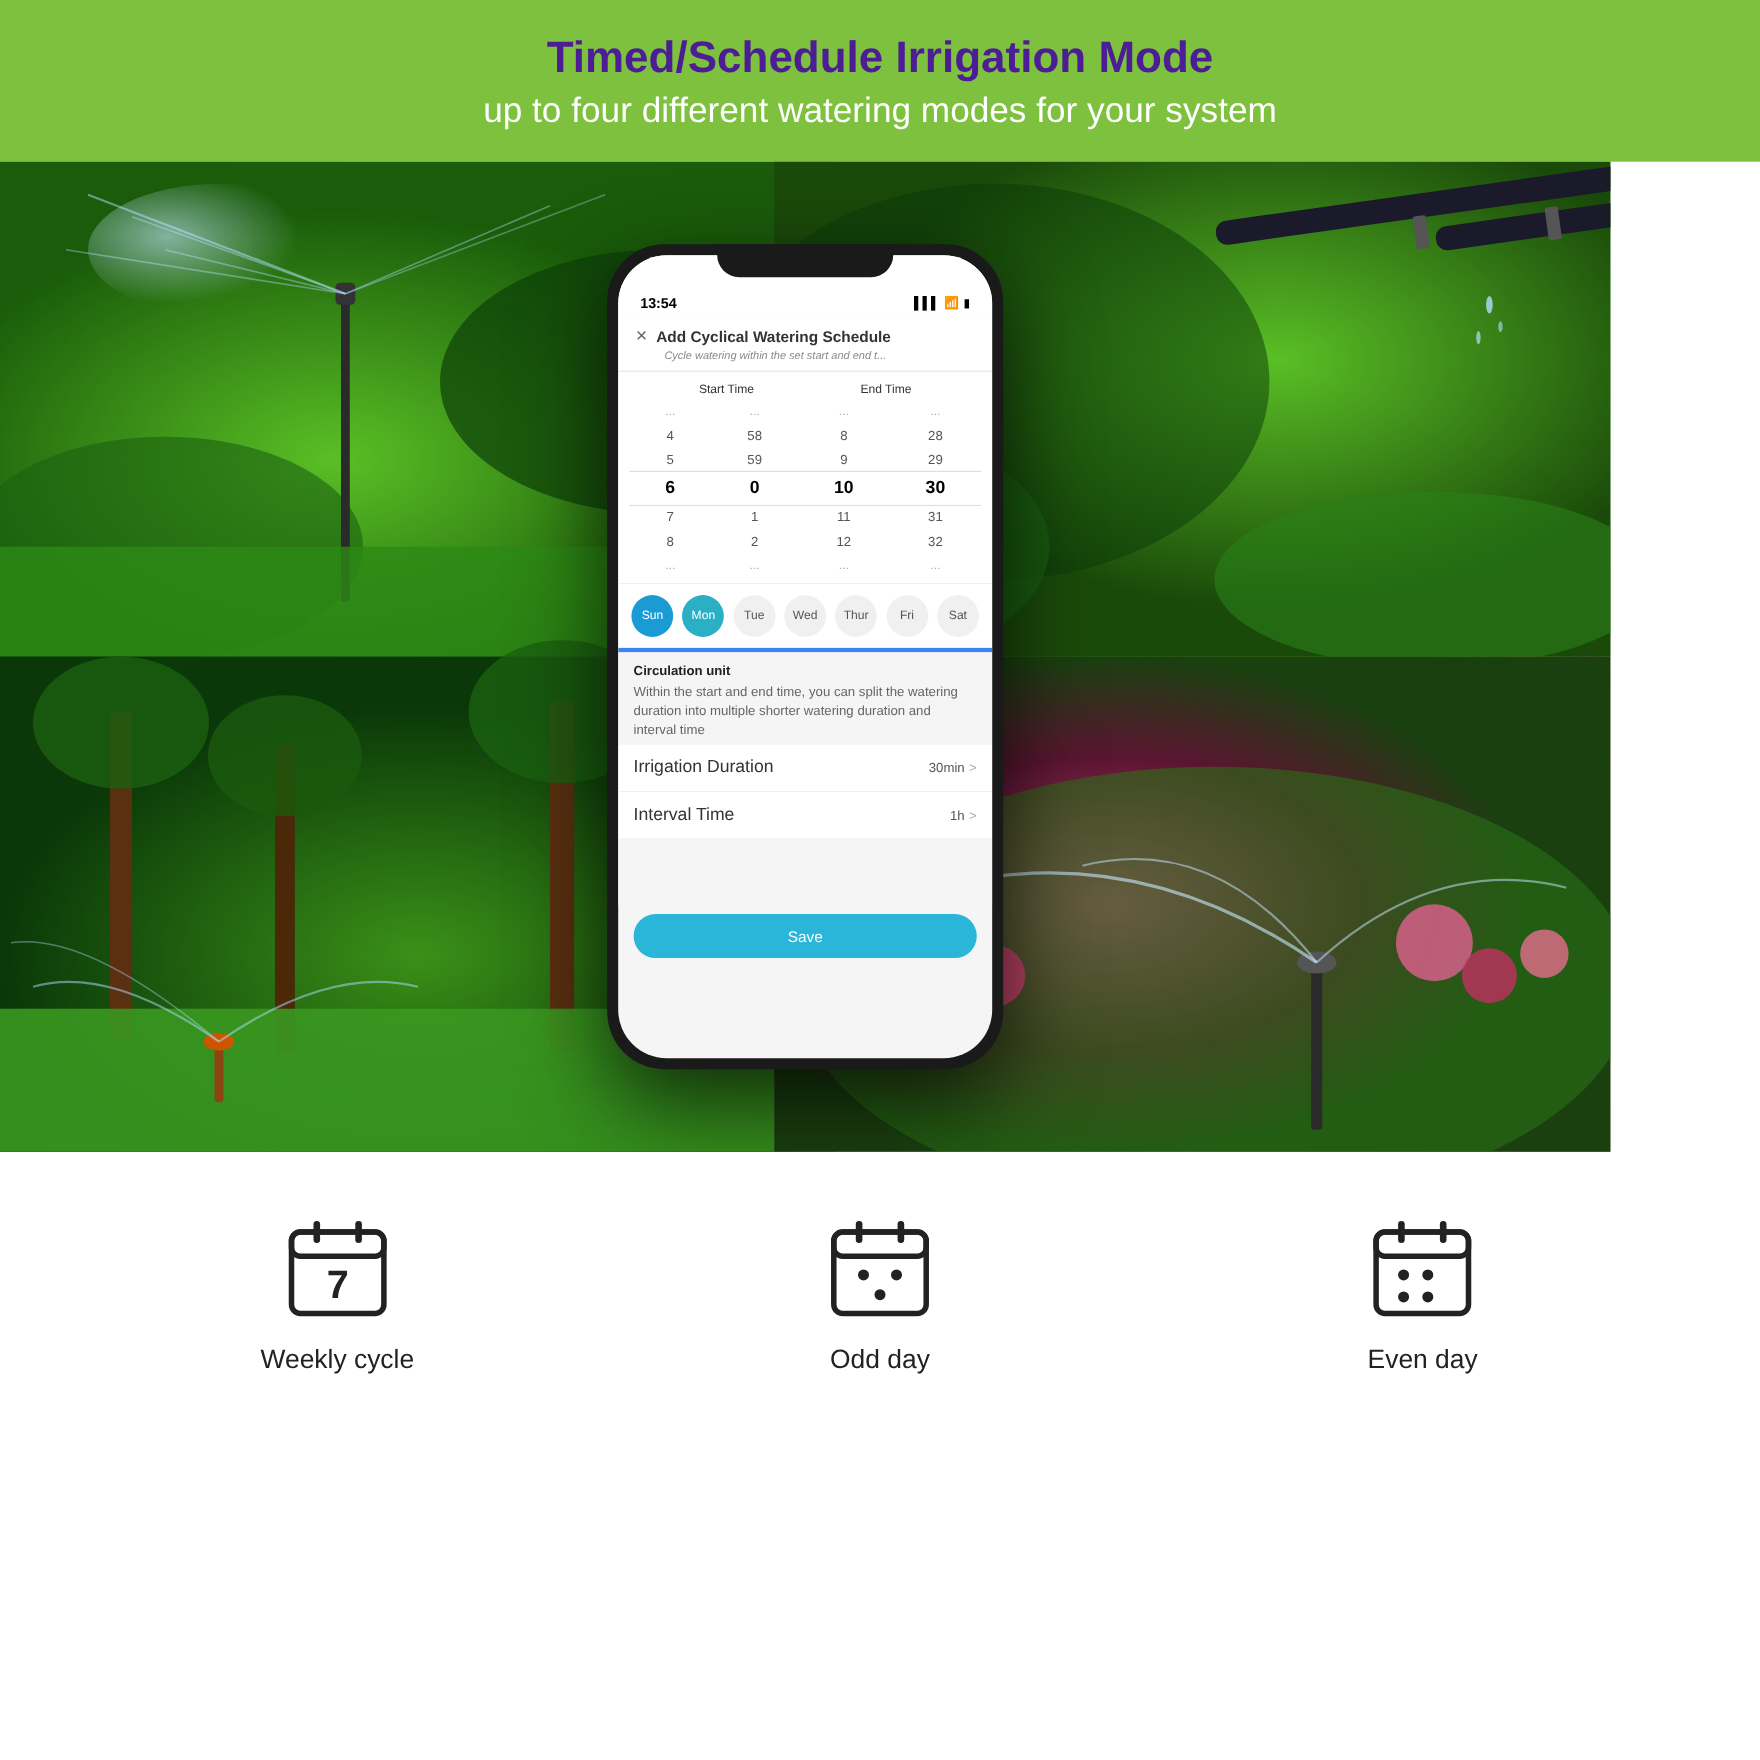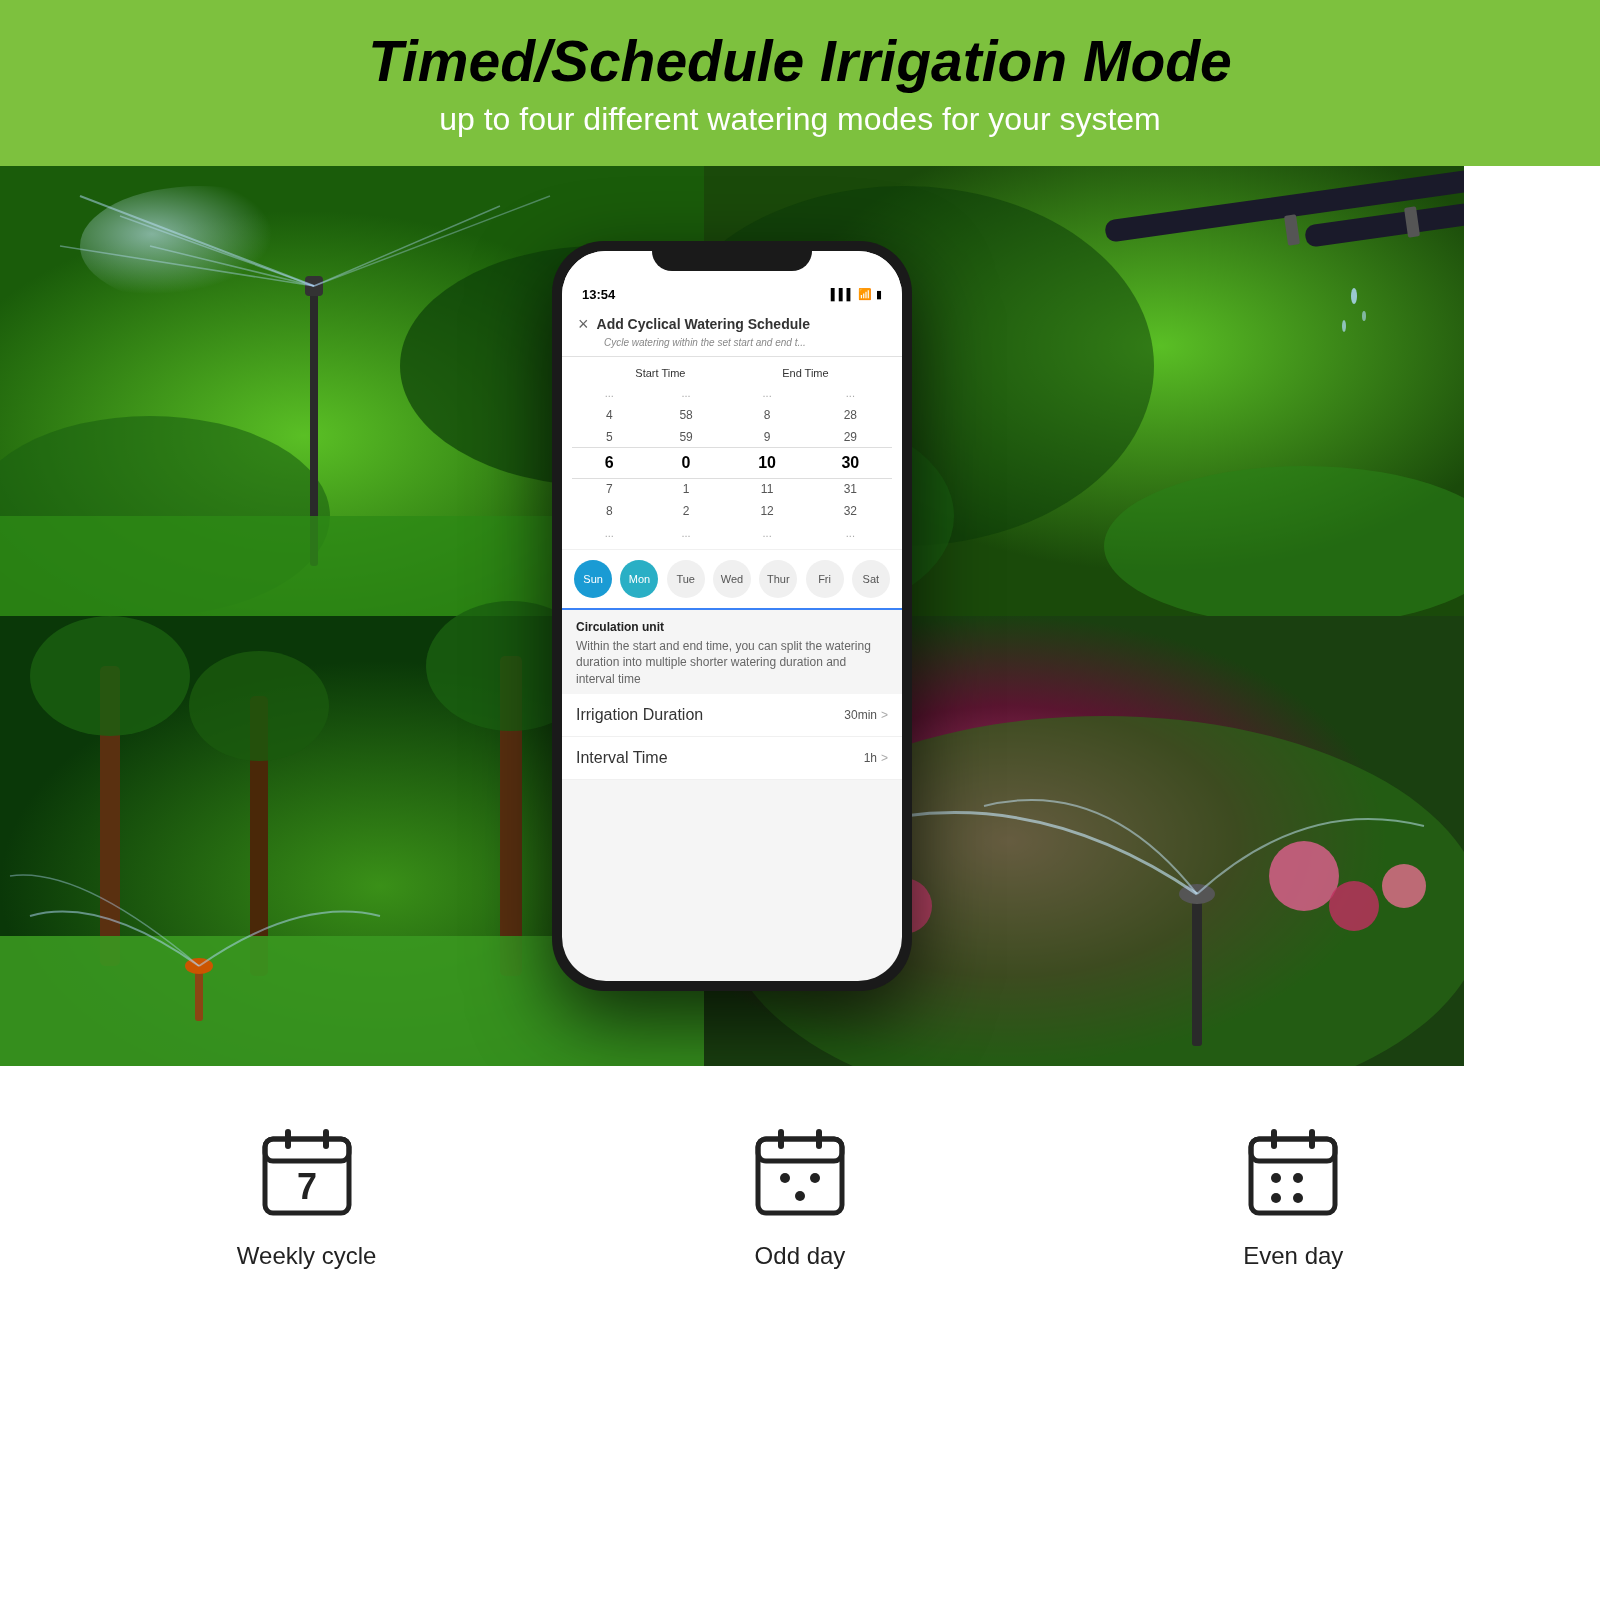--- a/index.html
+++ b/index.html
@@ -11,25 +11,24 @@
       background: #fff;
     }
 
     
     .header {
       background: #7dc13e;
       text-align: center;
       padding: 30px 40px 28px;
     }
     .header-title {
-      font-size: 57px;
+      font-size: 40px;
       font-weight: 700;
-      color: #000000;
+      color: #4c1d95;
       line-height: 1.1;
-      font-style: italic;
     }
     .header-subtitle {
       font-size: 32px;
       color: #fff;
       margin-top: 8px;
       font-weight: 400;
     }
 
     
     .photo-area {
@@ -218,21 +217,21 @@
       border-bottom: 1px solid #ddd;
     }
 
     
     .day-selector {
       display: flex;
       justify-content: space-around;
       padding: 10px 8px;
       background: #fff;
       border-top: 1px solid #f0f0f0;
-      border-bottom: 2px solid #3b82f6;
+      border-bottom: 4px solid #3b82f6;
     }
     .day-btn {
       width: 38px;
       height: 38px;
       border-radius: 50%;
       display: flex;
       align-items: center;
       justify-content: center;
       font-size: 11px;
       font-weight: 500;
@@ -568,20 +567,21 @@
         </div>
         <div class="setting-row">
           <span class="setting-label">Interval Time</span>
           <span class="setting-value">
             1h <span class="setting-chevron">&gt;</span>
           </span>
         </div>
 
         <div class="gray-spacer"></div>
 
+        <div class="save-btn">Save</div>
 
       </div>
     </div>
   </div>
 </div>
 
 <div class="bottom-section">
 
   <div class="icon-item">
     <div class="icon-box">

